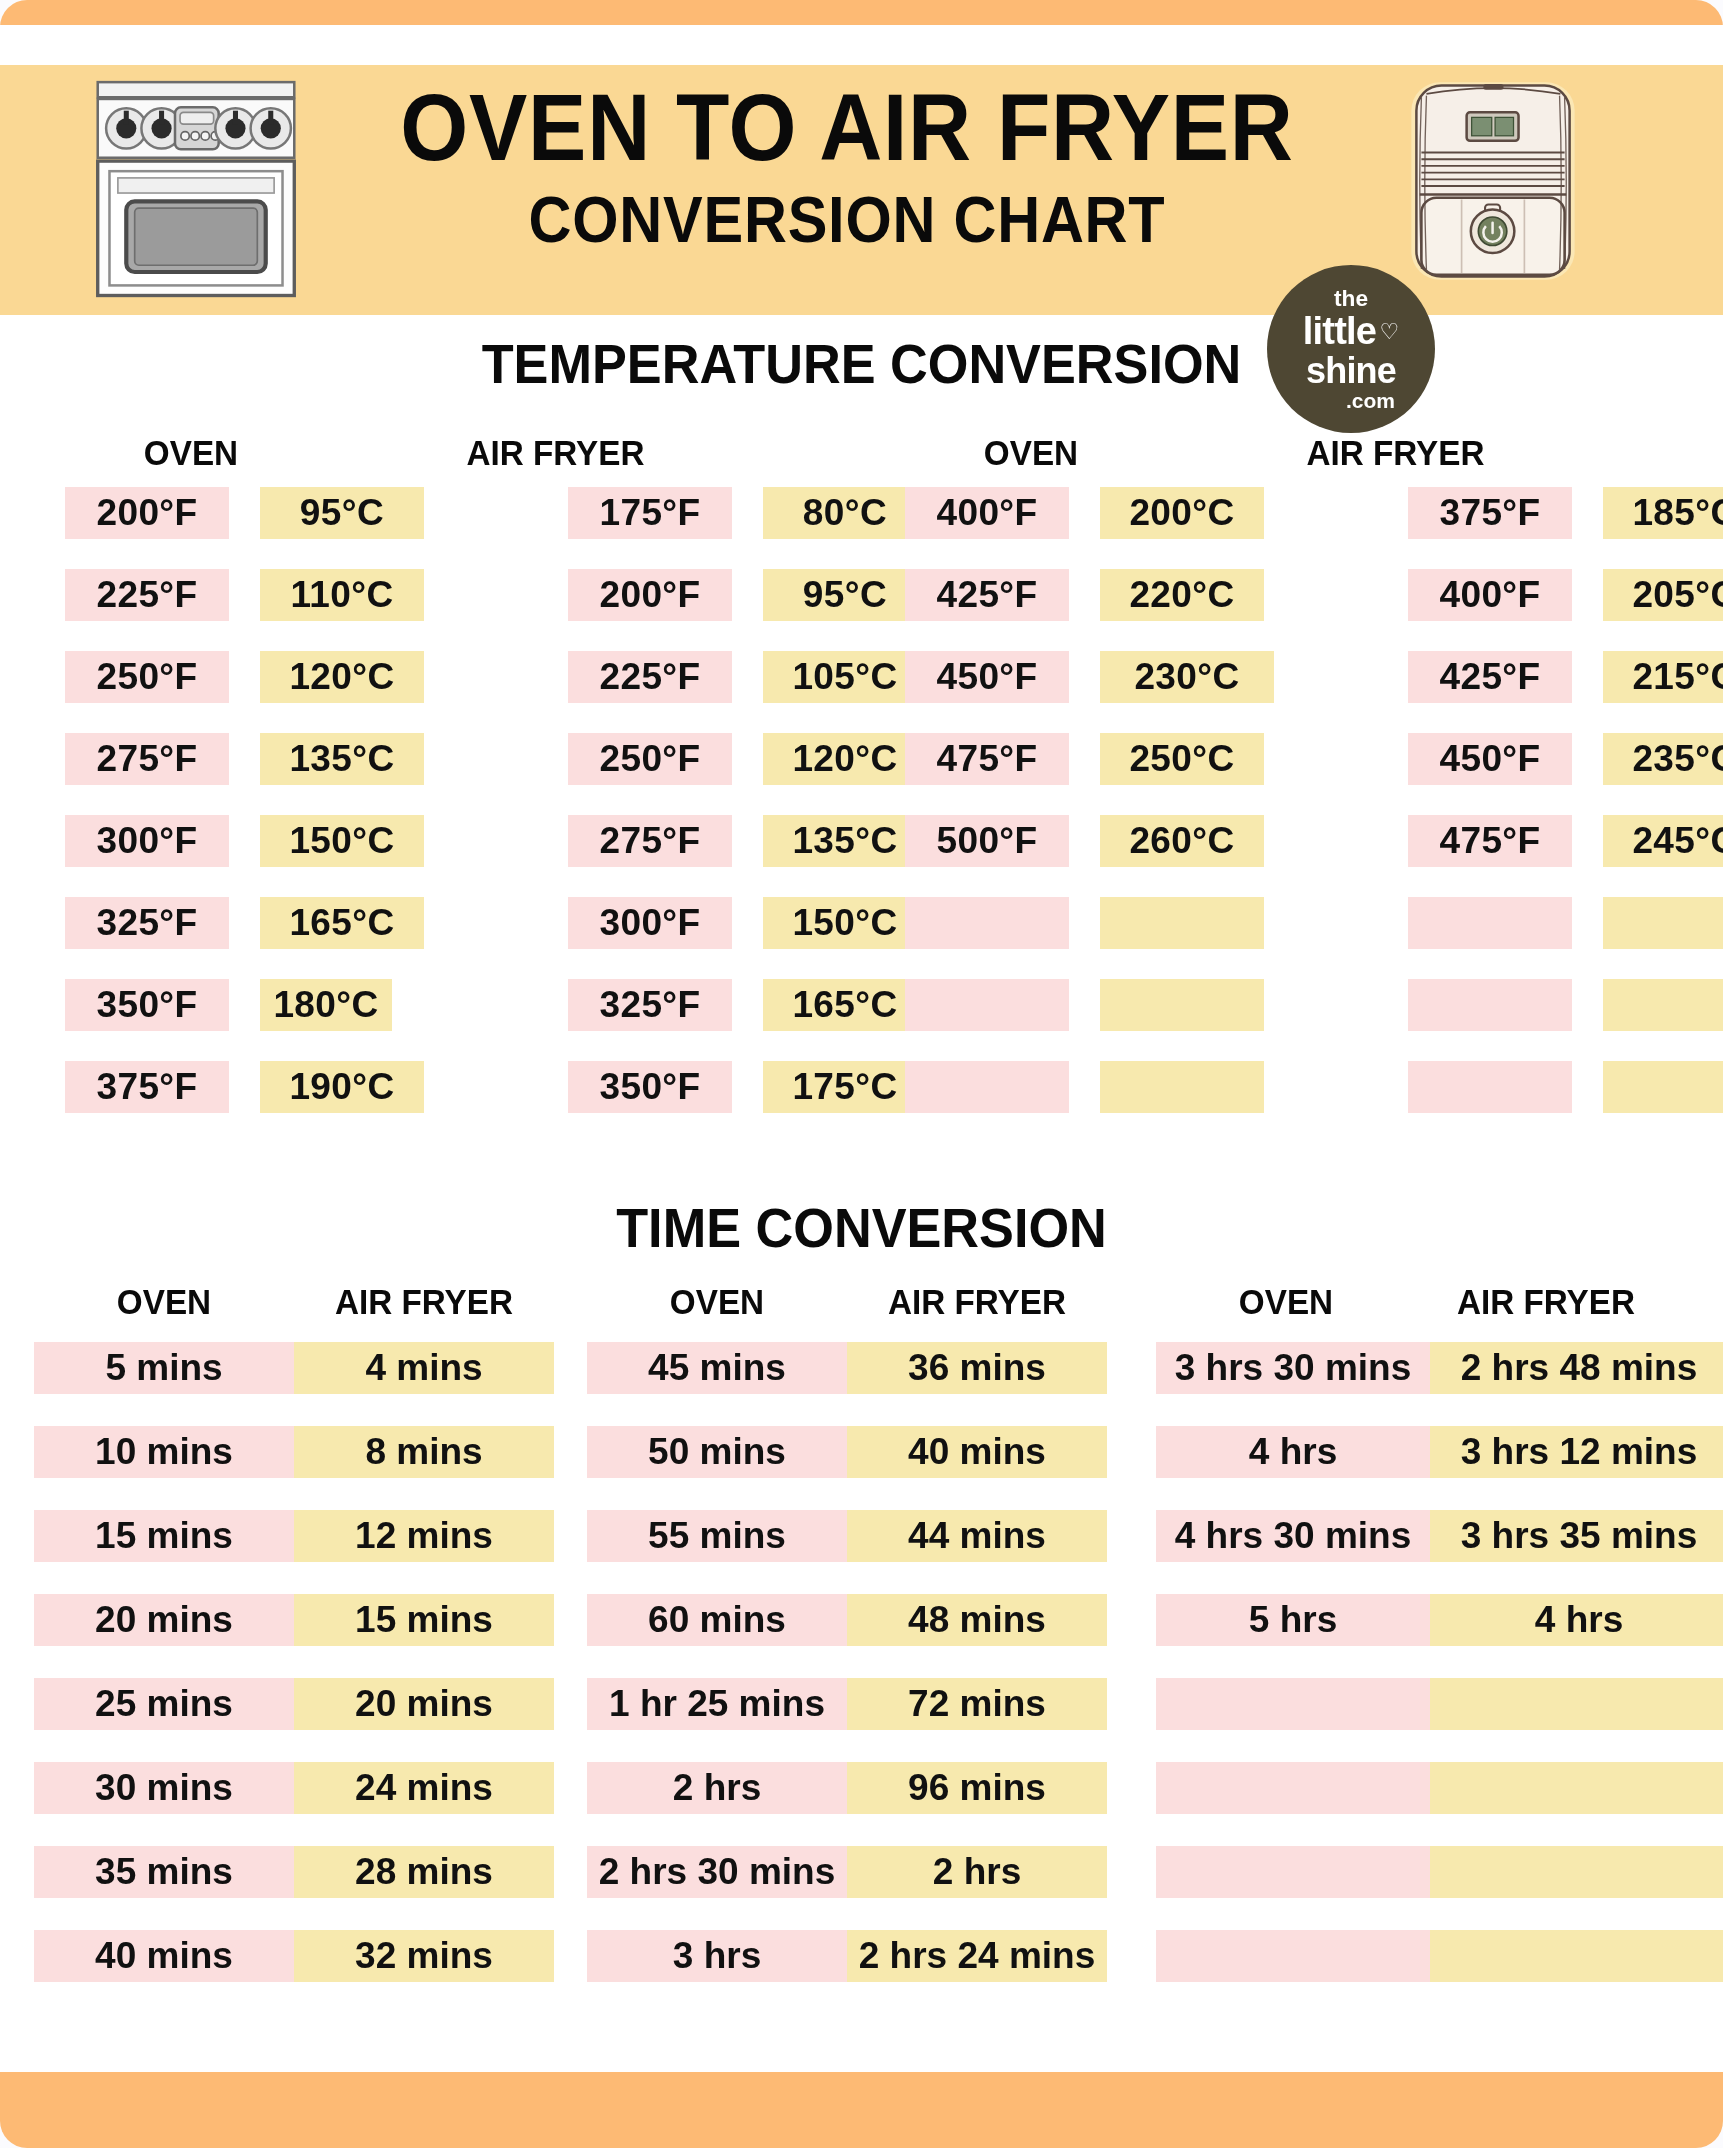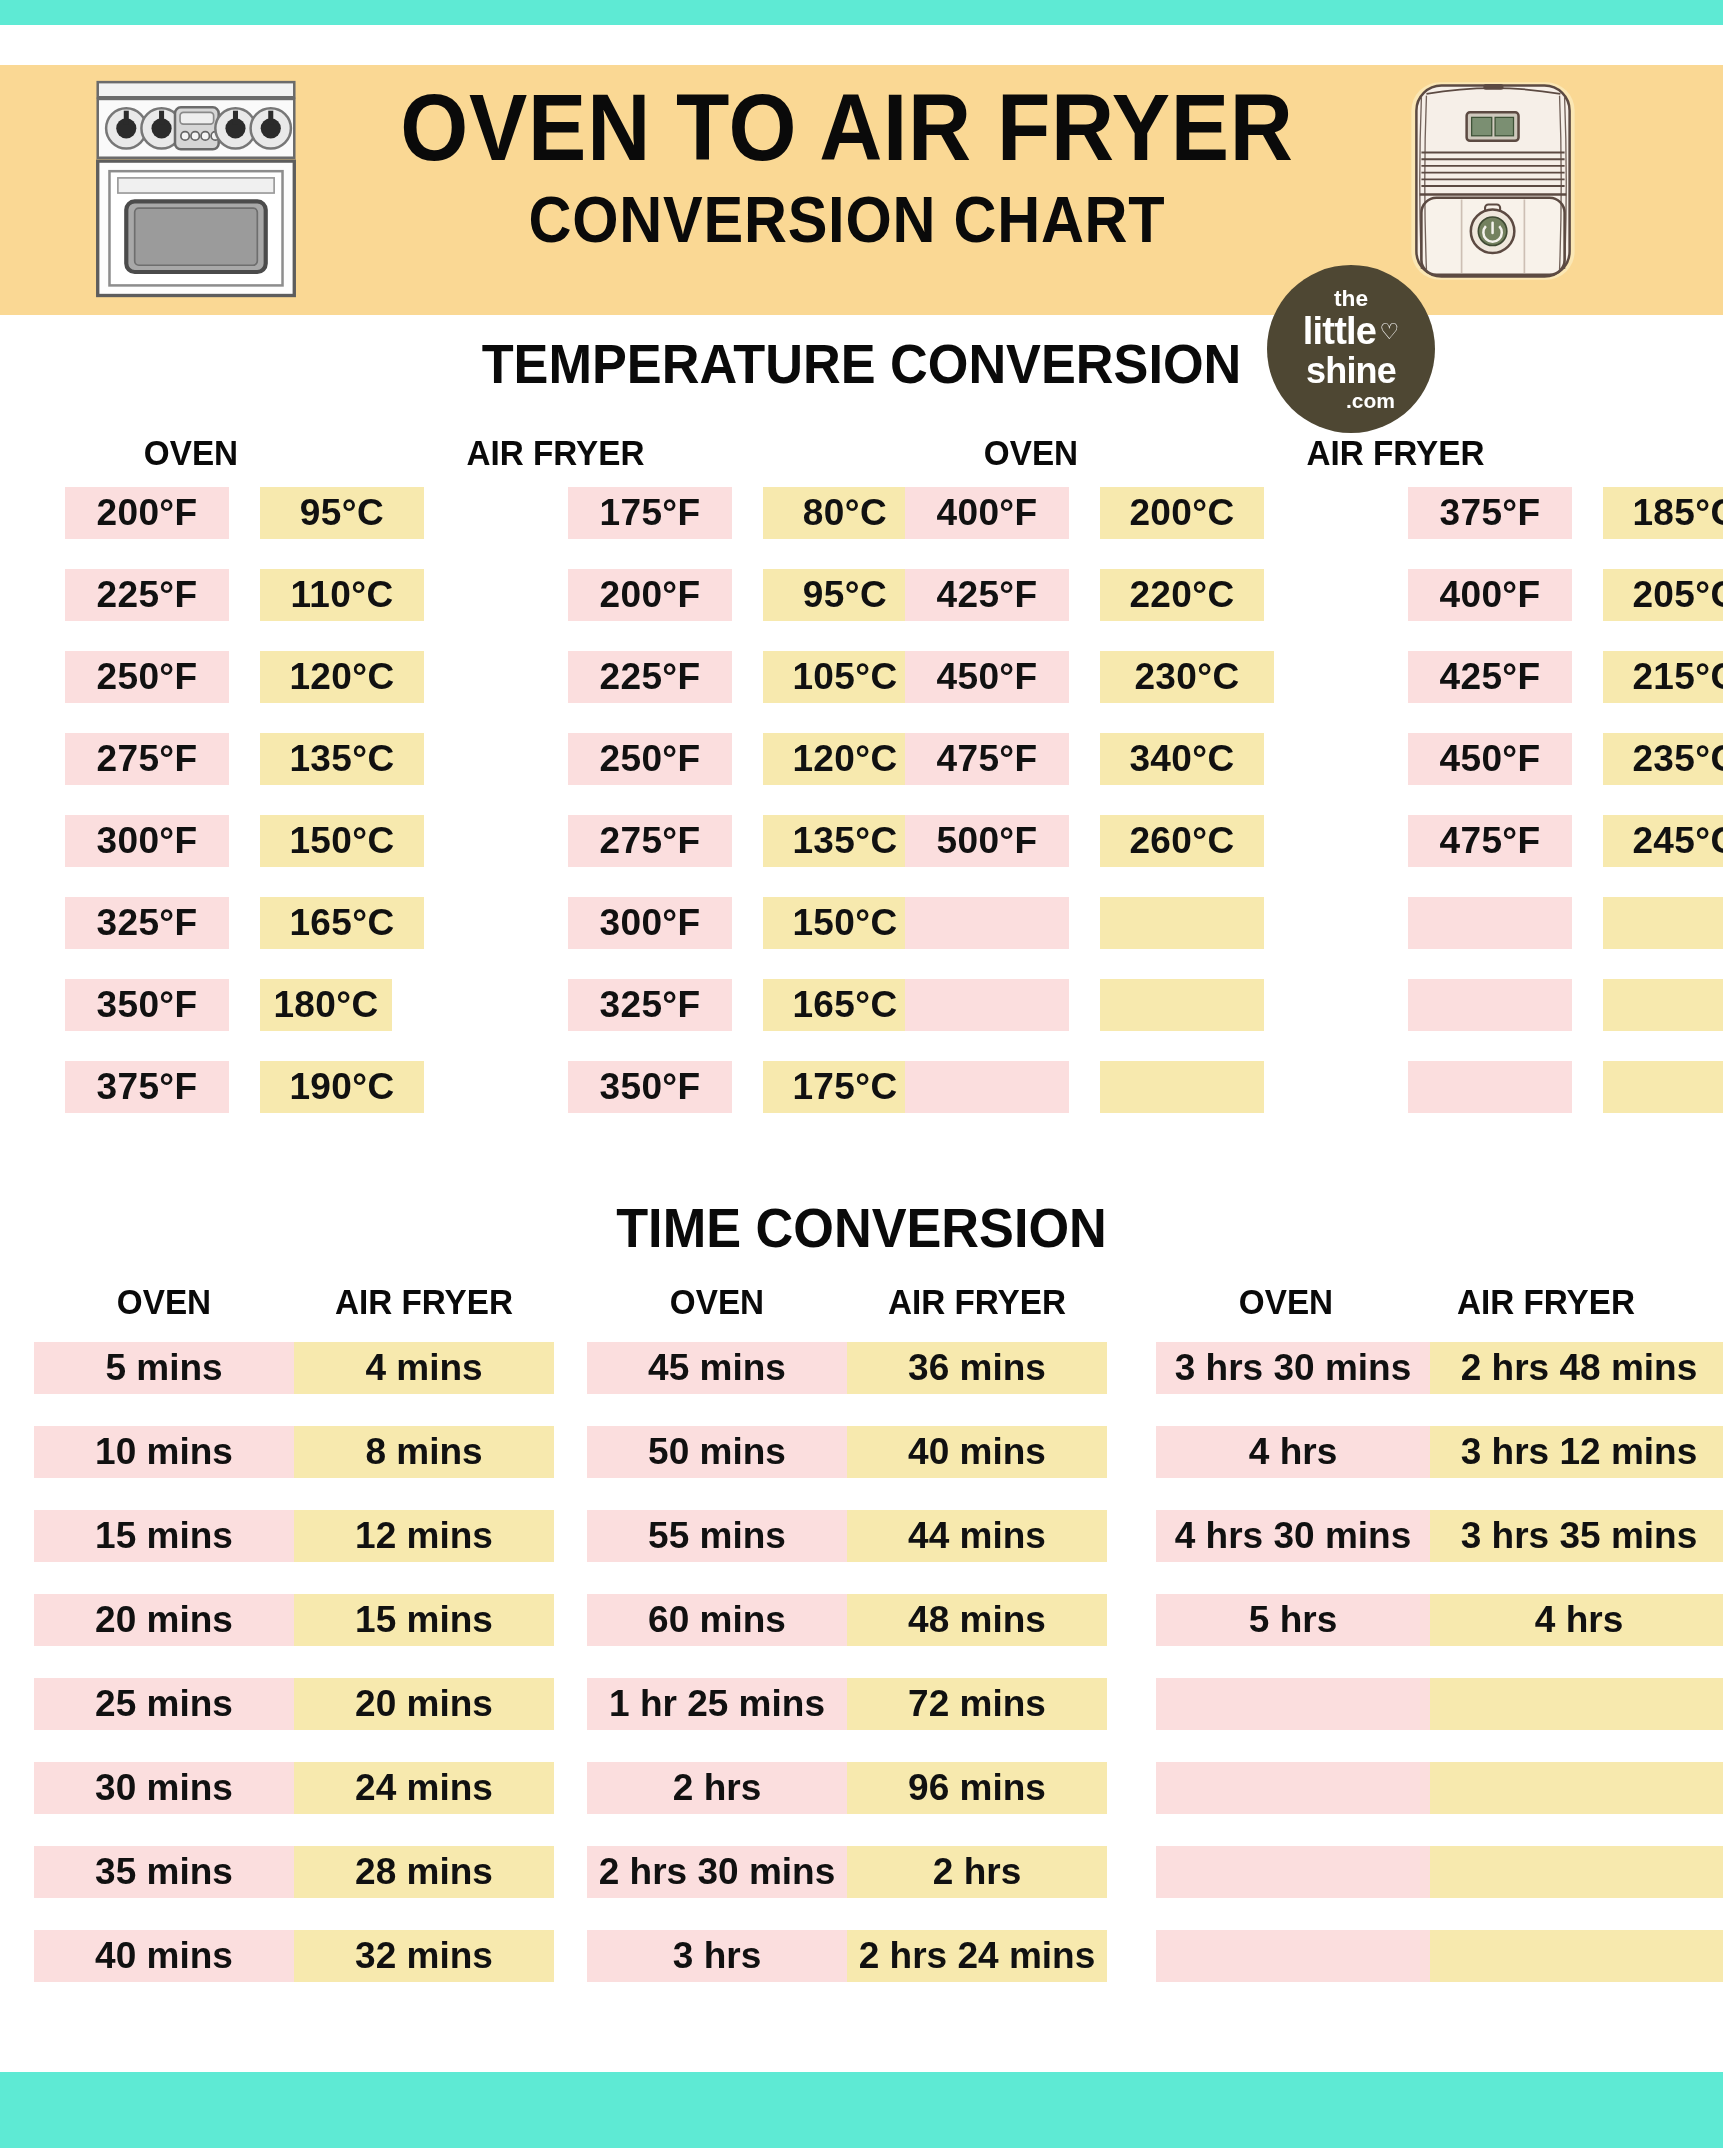--- a/index.html
+++ b/index.html
@@ -7,21 +7,22 @@
     width: 1723px;
     height: 2148px;
     background: #fbfbfe;
     font-family: "Liberation Sans", sans-serif;
     overflow: hidden;
   }
   .page {
     position: relative;
     width: 1723px;
     height: 2148px;
-    background: #5eead4;
+    background: #fdba74;
+    border-radius: 27px;
   }
   .white-sheet {
     position: absolute;
     left: 0; top: 25px;
     width: 1723px; height: 2047px;
     background: #ffffff;
   }
 
   
   .header {
@@ -339,21 +340,21 @@
           <div class="temp-cell c" style="left: 698px; width: 164px;">205°C</div>
         </div>
         <div class="temp-row">
           <div class="temp-cell f" style="left: 0px; width: 164px;">450°F</div>
           <div class="temp-cell c" style="left: 195px; width: 174px;">230°C</div>
           <div class="temp-cell f" style="left: 503px; width: 164px;">425°F</div>
           <div class="temp-cell c" style="left: 698px; width: 164px;">215°C</div>
         </div>
         <div class="temp-row">
           <div class="temp-cell f" style="left: 0px; width: 164px;">475°F</div>
-          <div class="temp-cell c" style="left: 195px; width: 164px;">340°C</div>
+          <div class="temp-cell c" style="left: 195px; width: 164px;">250°C</div>
           <div class="temp-cell f" style="left: 503px; width: 164px;">450°F</div>
           <div class="temp-cell c" style="left: 698px; width: 164px;">235°C</div>
         </div>
         <div class="temp-row">
           <div class="temp-cell f" style="left: 0px; width: 164px;">500°F</div>
           <div class="temp-cell c" style="left: 195px; width: 164px;">260°C</div>
           <div class="temp-cell f" style="left: 503px; width: 164px;">475°F</div>
           <div class="temp-cell c" style="left: 698px; width: 164px;">245°C</div>
         </div>
         <div class="temp-row">

